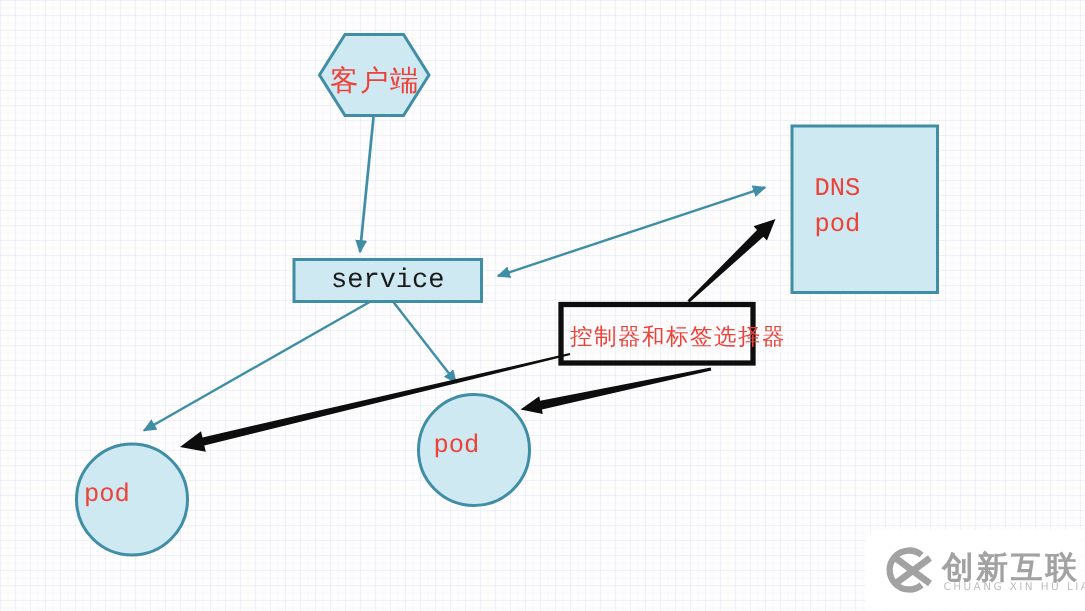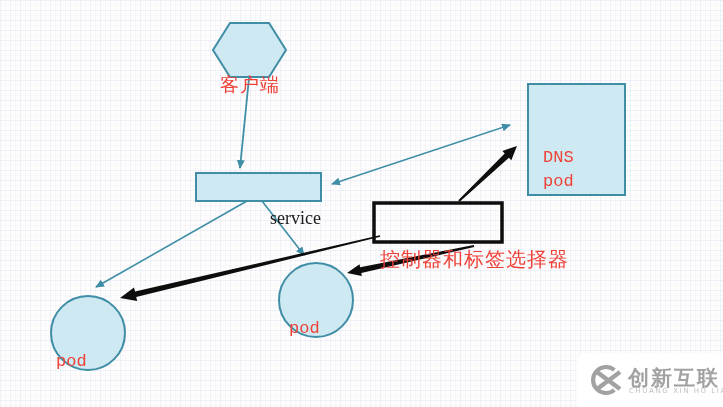--- a/index.html
+++ b/index.html
@@ -11,44 +11,44 @@
     background-image:
       linear-gradient(to right, rgba(150,165,215,0.13) 1px, transparent 1px),
       linear-gradient(to bottom, rgba(150,165,215,0.13) 1px, transparent 1px),
       linear-gradient(to right, rgba(225,160,180,0.07) 1px, transparent 1px),
       linear-gradient(to bottom, rgba(225,160,180,0.07) 1px, transparent 1px);
     background-size:10px 10px,10px 10px,10px 10px,10px 10px;
     background-position:0 0,0 0,5px 5px,5px 5px;
     font-family:"DejaVu Serif", serif;
   }
   .layer{position:absolute;left:0;top:0;}
-  .lbl{position:absolute;white-space:nowrap;margin-top:31px;}
+  .lbl{position:absolute;white-space:nowrap;}
   .red{color:#ee4138;text-align:center;}
   .client-label{
     left:213px;top:41px;width:74px;text-align:center;
     font-size:19px;letter-spacing:1px;font-family:"DejaVu Serif",serif;
   }
   .service-label{
-    left:196px;top:173px;width:125px;height:28px;line-height:28px;text-align:right;
-    font-size:18px;color:#1a1a1a;font-family:Liberation Serif, serif;
+    left:196px;top:173px;width:125px;height:28px;line-height:28px;text-align:center;
+    font-size:18px;color:#1a1a1a;font-family:Liberation Mono, monospace;
   }
   .dns-label{
     left:543px;top:115px;font-size:17px;line-height:24px;
     font-family:"Liberation Mono","DejaVu Sans Mono",monospace;
   }
   .pod-left-label{
     left:56px;top:321px;font-size:17px;
     font-family:"Liberation Mono","DejaVu Sans Mono",monospace;
   }
   .pod-middle-label{
     left:289px;top:288px;font-size:17px;
     font-family:"Liberation Mono","DejaVu Sans Mono",monospace;
   }
   .controller-label{
-    left:380px;top:215px;font-size:20px;letter-spacing:1px;
+    left:380px;top:215px;font-size:15px;letter-spacing:1px;
     font-family:Liberation Serif, serif;
   }
   .watermark{
     position:absolute;left:577px;top:353px;width:146px;height:54px;
     background:#ffffff;border-radius:10px 0 0 0;text-align:center;
   }
   .wm-logo{position:absolute;left:11px;top:9px;}
   .wm-brand{
     position:absolute;left:51px;top:11px;
     font-size:21px;font-weight:bold;letter-spacing:2px;color:#a2a2a2;

